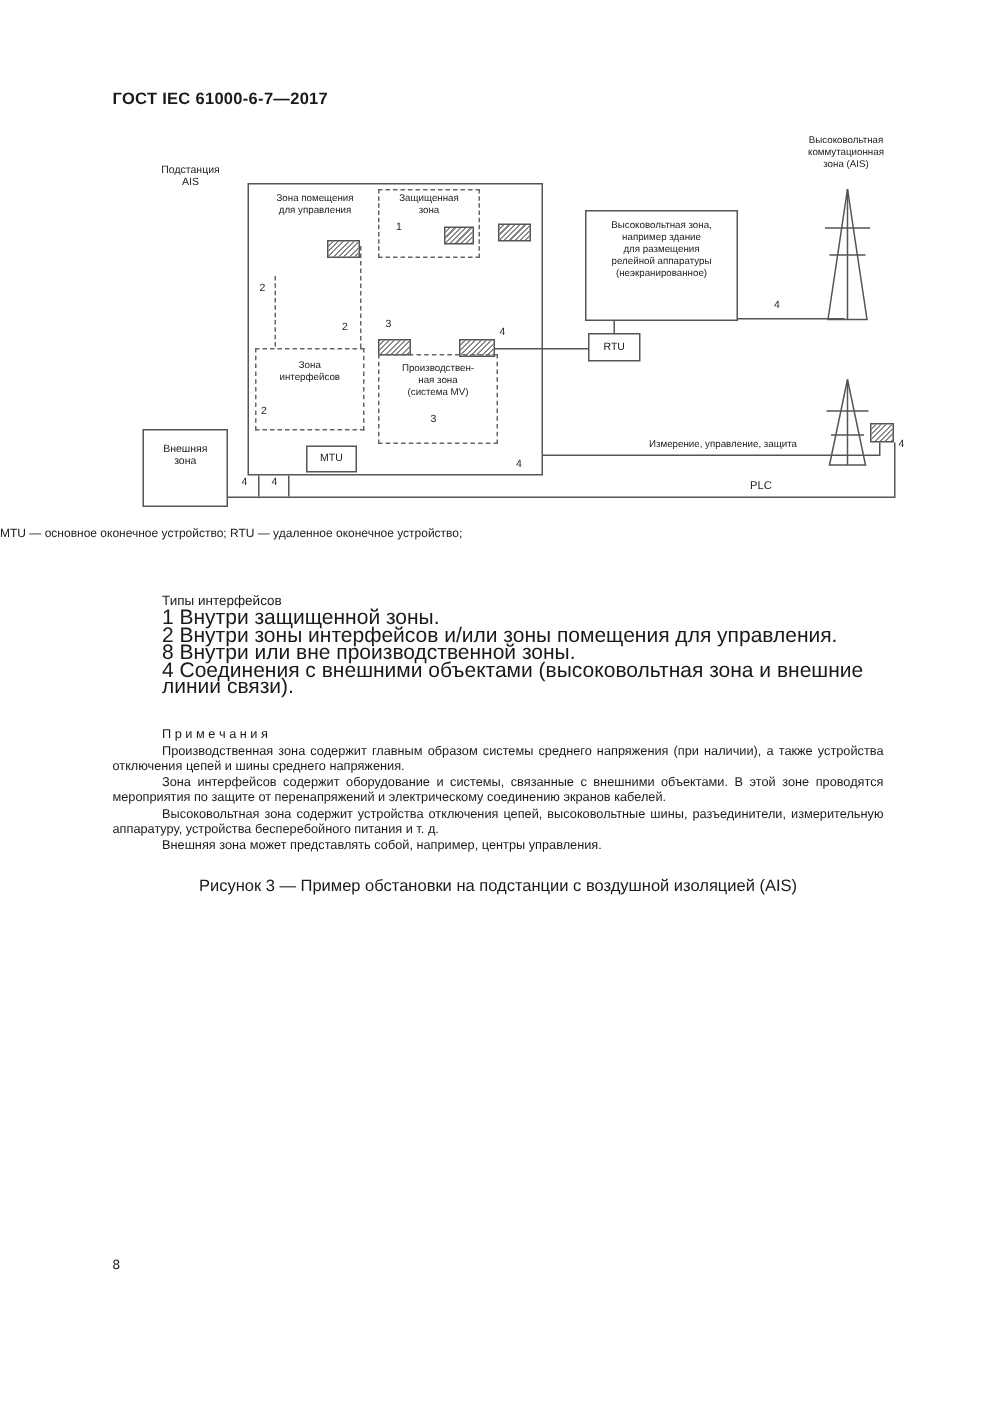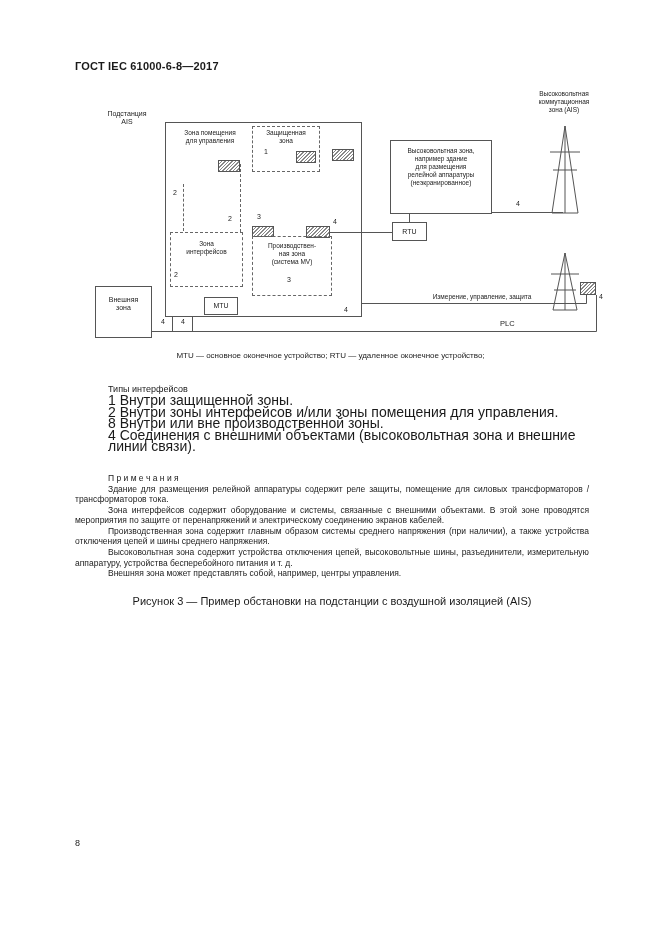--- a/index.html
+++ b/index.html
@@ -10,36 +10,36 @@
   .header { left:75px; top:60px; font-size:11px; font-weight:bold; letter-spacing:.2px; }
   .toplabel, .dlabel { position:absolute; font-size:6.5px; line-height:8px; text-align:center; white-space:pre-line; color:#222; }
   .num { position:absolute; font-size:7px; line-height:8px; color:#222; }
   .box { position:absolute; border:1px solid #555; background:#fff; }
   .mainbox { background:transparent; }
   .zone { position:absolute; border:1px dashed #666; background:transparent; }
   .hatch { position:absolute; border:1px solid #555;
            background:repeating-linear-gradient(135deg,#fff,#fff 1.5px,#888 1.5px,#888 2.5px); }
   .dashv { position:absolute; width:0; border-left:1px dashed #666; }
   .smallbox-label { display:block; width:100%; text-align:center; font-size:7px; }
-  .legend-line { position:absolute; left:0; width:661px; text-align:center; font-size:8px; color:#222; }
-  .text-block { position:absolute; left:75px; top:383px; width:514px; }
+  .legend-line { position:absolute; left:0; width:661px; font-size:8px; color:#222; }
+  .text-block { position:absolute; left:75px; top:394px; width:514px; }
   .types-title { font-size:9px; line-height:12px; padding-left:33px; }
   .type-item { font-size:14px; line-height:11.5px; padding-left:33px; }
   .notes-title { font-size:8.5px; line-height:11px; padding-left:33px; margin-top:20px; }
   .note-para { font-size:8.5px; line-height:10.6px; text-indent:33px; text-align:justify; }
   .figure-caption { font-size:11px; margin-top:16px; text-align:center; }
   .page-number { position:absolute; left:75px; top:838px; font-size:9px; }
   svg { position:absolute; left:0; top:0; }
 </style>
 </head>
 <body>
 
 <div class="page">
 
-  <div class="abs header">ГОСТ IEC 61000-6-8—2017</div>
+  <div class="abs header">ГОСТ IEC 61000-6-7—2017</div>
 
   <svg width="661" height="936" viewBox="0 0 661 936">
     <g stroke="#555" stroke-width="1" fill="none">
       <line x1="330" y1="232.5" x2="392" y2="232.5"></line>
       <line x1="409.5" y1="214" x2="409.5" y2="222"></line>
       <line x1="492" y1="212.5" x2="563" y2="212.5"></line>
       <polyline points="362,303.5 586.5,303.5 586.5,295"></polyline>
       <line x1="172.5" y1="317" x2="172.5" y2="331"></line>
       <line x1="192.5" y1="317" x2="192.5" y2="331"></line>
       <polyline points="152,331.5 596.5,331.5 596.5,295"></polyline>
@@ -131,23 +131,22 @@
   <div class="legend-line" style="top:351px">MTU — основное оконечное устройство; RTU — удаленное оконечное устройство;</div>
 
   <div class="text-block">
     <div class="types-title">Типы интерфейсов</div>
     <div class="type-item">1 Внутри защищенной зоны.</div>
     <div class="type-item">2 Внутри зоны интерфейсов и/или зоны помещения для управления.</div>
     <div class="type-item">8 Внутри или вне производственной зоны.</div>
     <div class="type-item">4 Соединения с внешними объектами (высоковольтная зона и внешние линии связи).</div>
 
     <div class="notes-title">П р и м е ч а н и я</div>
-    <div class="note-para">Здание для размещения релейной аппаратуры содержит реле защиты, помещение для силовых трансформаторов / трансформаторов тока.</div>
+    <div class="note-para">Производственная зона содержит главным образом системы среднего напряжения (при наличии), а также устройства отключения цепей и шины среднего напряжения.</div>
     <div class="note-para">Зона интерфейсов содержит оборудование и системы, связанные с внешними объектами. В этой зоне проводятся мероприятия по защите от перенапряжений и электрическому соединению экранов кабелей.</div>
-    <div class="note-para">Производственная зона содержит главным образом системы среднего напряжения (при наличии), а также устройства отключения цепей и шины среднего напряжения.</div>
     <div class="note-para">Высоковольтная зона содержит устройства отключения цепей, высоковольтные шины, разъединители, измерительную аппаратуру, устройства бесперебойного питания и т. д.</div>
     <div class="note-para">Внешняя зона может представлять собой, например, центры управления.</div>
 
     <div class="figure-caption">Рисунок 3 — Пример обстановки на подстанции с воздушной изоляцией (AIS)</div>
   </div>
 
   <div class="page-number">8</div>
 
 </div>
 

